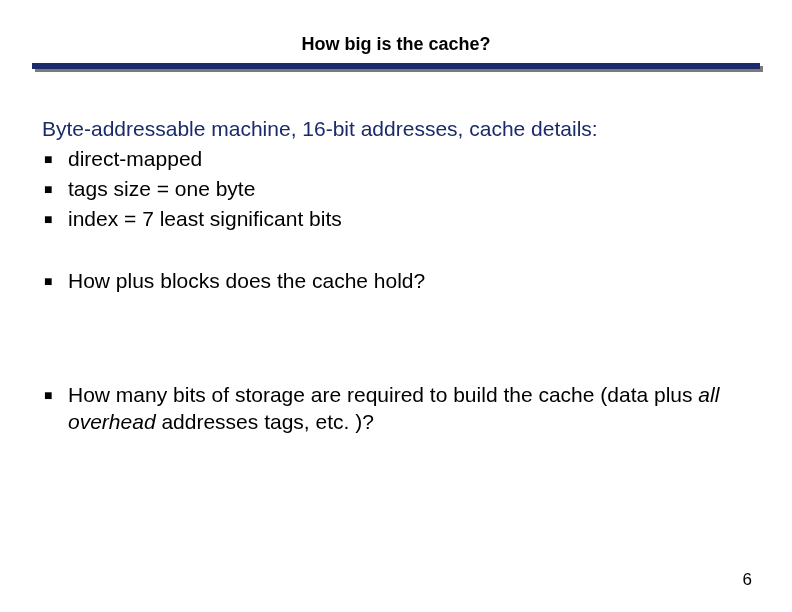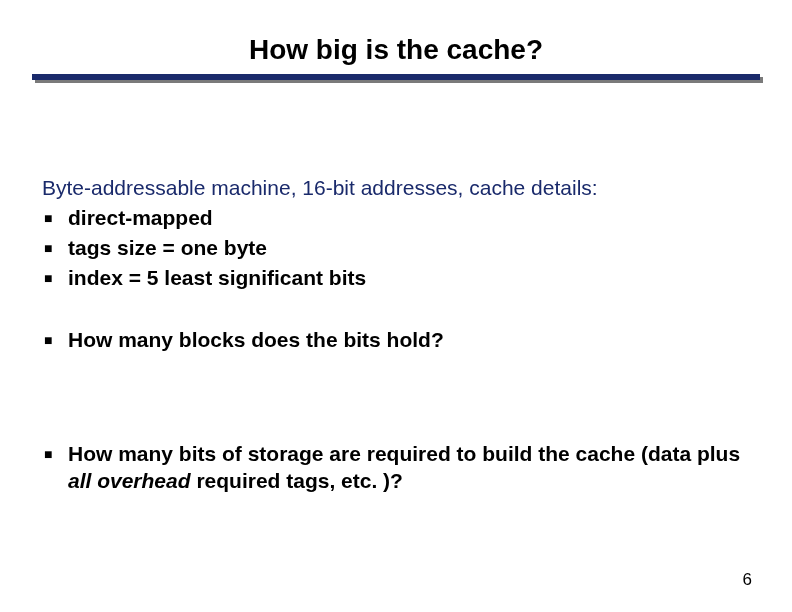--- a/index.html
+++ b/index.html
@@ -10,21 +10,21 @@
     font-family: "Trebuchet MS", "Comic Sans MS", Verdana, sans-serif;
     color: #000000;
     position: relative;
     overflow: hidden;
   }
   .title-area {
     padding-top: 34px;
     text-align: center;
   }
   .title {
-    font-size: 28px;
+    font-size: 18px;
     font-weight: bold;
     font-family: "Trebuchet MS", "Comic Sans MS", sans-serif;
     color: #000;
   }
   .title-underline {
     margin: 8px 32px 0 32px;
     position: relative;
   }
   .rule-shadow {
     position: absolute;
@@ -37,42 +37,40 @@
   .rule-main {
     position: relative;
     height: 6px;
     background: #1a2a6b;
   }
   .content {
     padding: 46px 42px 0 42px;
     font-size: 21px;
     line-height: 1.32;
     font-family: "Trebuchet MS", "Comic Sans MS", sans-serif;
-    margin-top: 48px;
   }
   .lead {
     color: #1a2a6b;
     margin-bottom: 2px;
   }
   .bullet-line {
     display: flex;
     align-items: flex-start;
     margin-top: 2px;
   }
   .bullet {
     width: 26px;
     flex-shrink: 0;
     text-align: left;
     padding-left: 2px;
     font-size: 14px;
     line-height: 28px;
   }
   .bullet-text {
     flex: 1;
-    font-weight: bold;
   }
   .gap-med { height: 32px; }
   .gap-lg { height: 84px; }
   .italic { font-style: italic; }
   .page-num {
     position: absolute;
     right: 40px;
     bottom: 22px;
     font-size: 17px;
     font-family: "Trebuchet MS", sans-serif;
@@ -97,35 +95,35 @@
   <div class="bullet-line">
     <span class="bullet">■</span>
     <span class="bullet-text"> direct-mapped</span>
   </div>
   <div class="bullet-line">
     <span class="bullet">■</span>
     <span class="bullet-text">tags size = one byte</span>
   </div>
   <div class="bullet-line">
     <span class="bullet">■</span>
-    <span class="bullet-text">index = 5 least significant bits</span>
+    <span class="bullet-text">index = 7 least significant bits</span>
   </div>
 
   <div class="gap-med"></div>
 
 
   <div class="bullet-line">
     <span class="bullet">■</span>
-    <span class="bullet-text">How many blocks does the bits hold?</span>
+    <span class="bullet-text">How plus blocks does the cache hold?</span>
   </div>
 
   <div class="gap-lg"></div>
 
   <div class="bullet-line">
     <span class="bullet">■</span>
     <span class="bullet-text">
-      <span>How many bits of storage are required to build the cache (data plus </span><span class="italic">all overhead</span><span> required tags, etc. )?</span>
+      <span>How many bits of storage are required to build the cache (data plus </span><span class="italic">all overhead</span><span> addresses tags, etc. )?</span>
     </span>
   </div>
 
 </div>
 
 <div class="page-num">6</div>
 
 </body></html>

